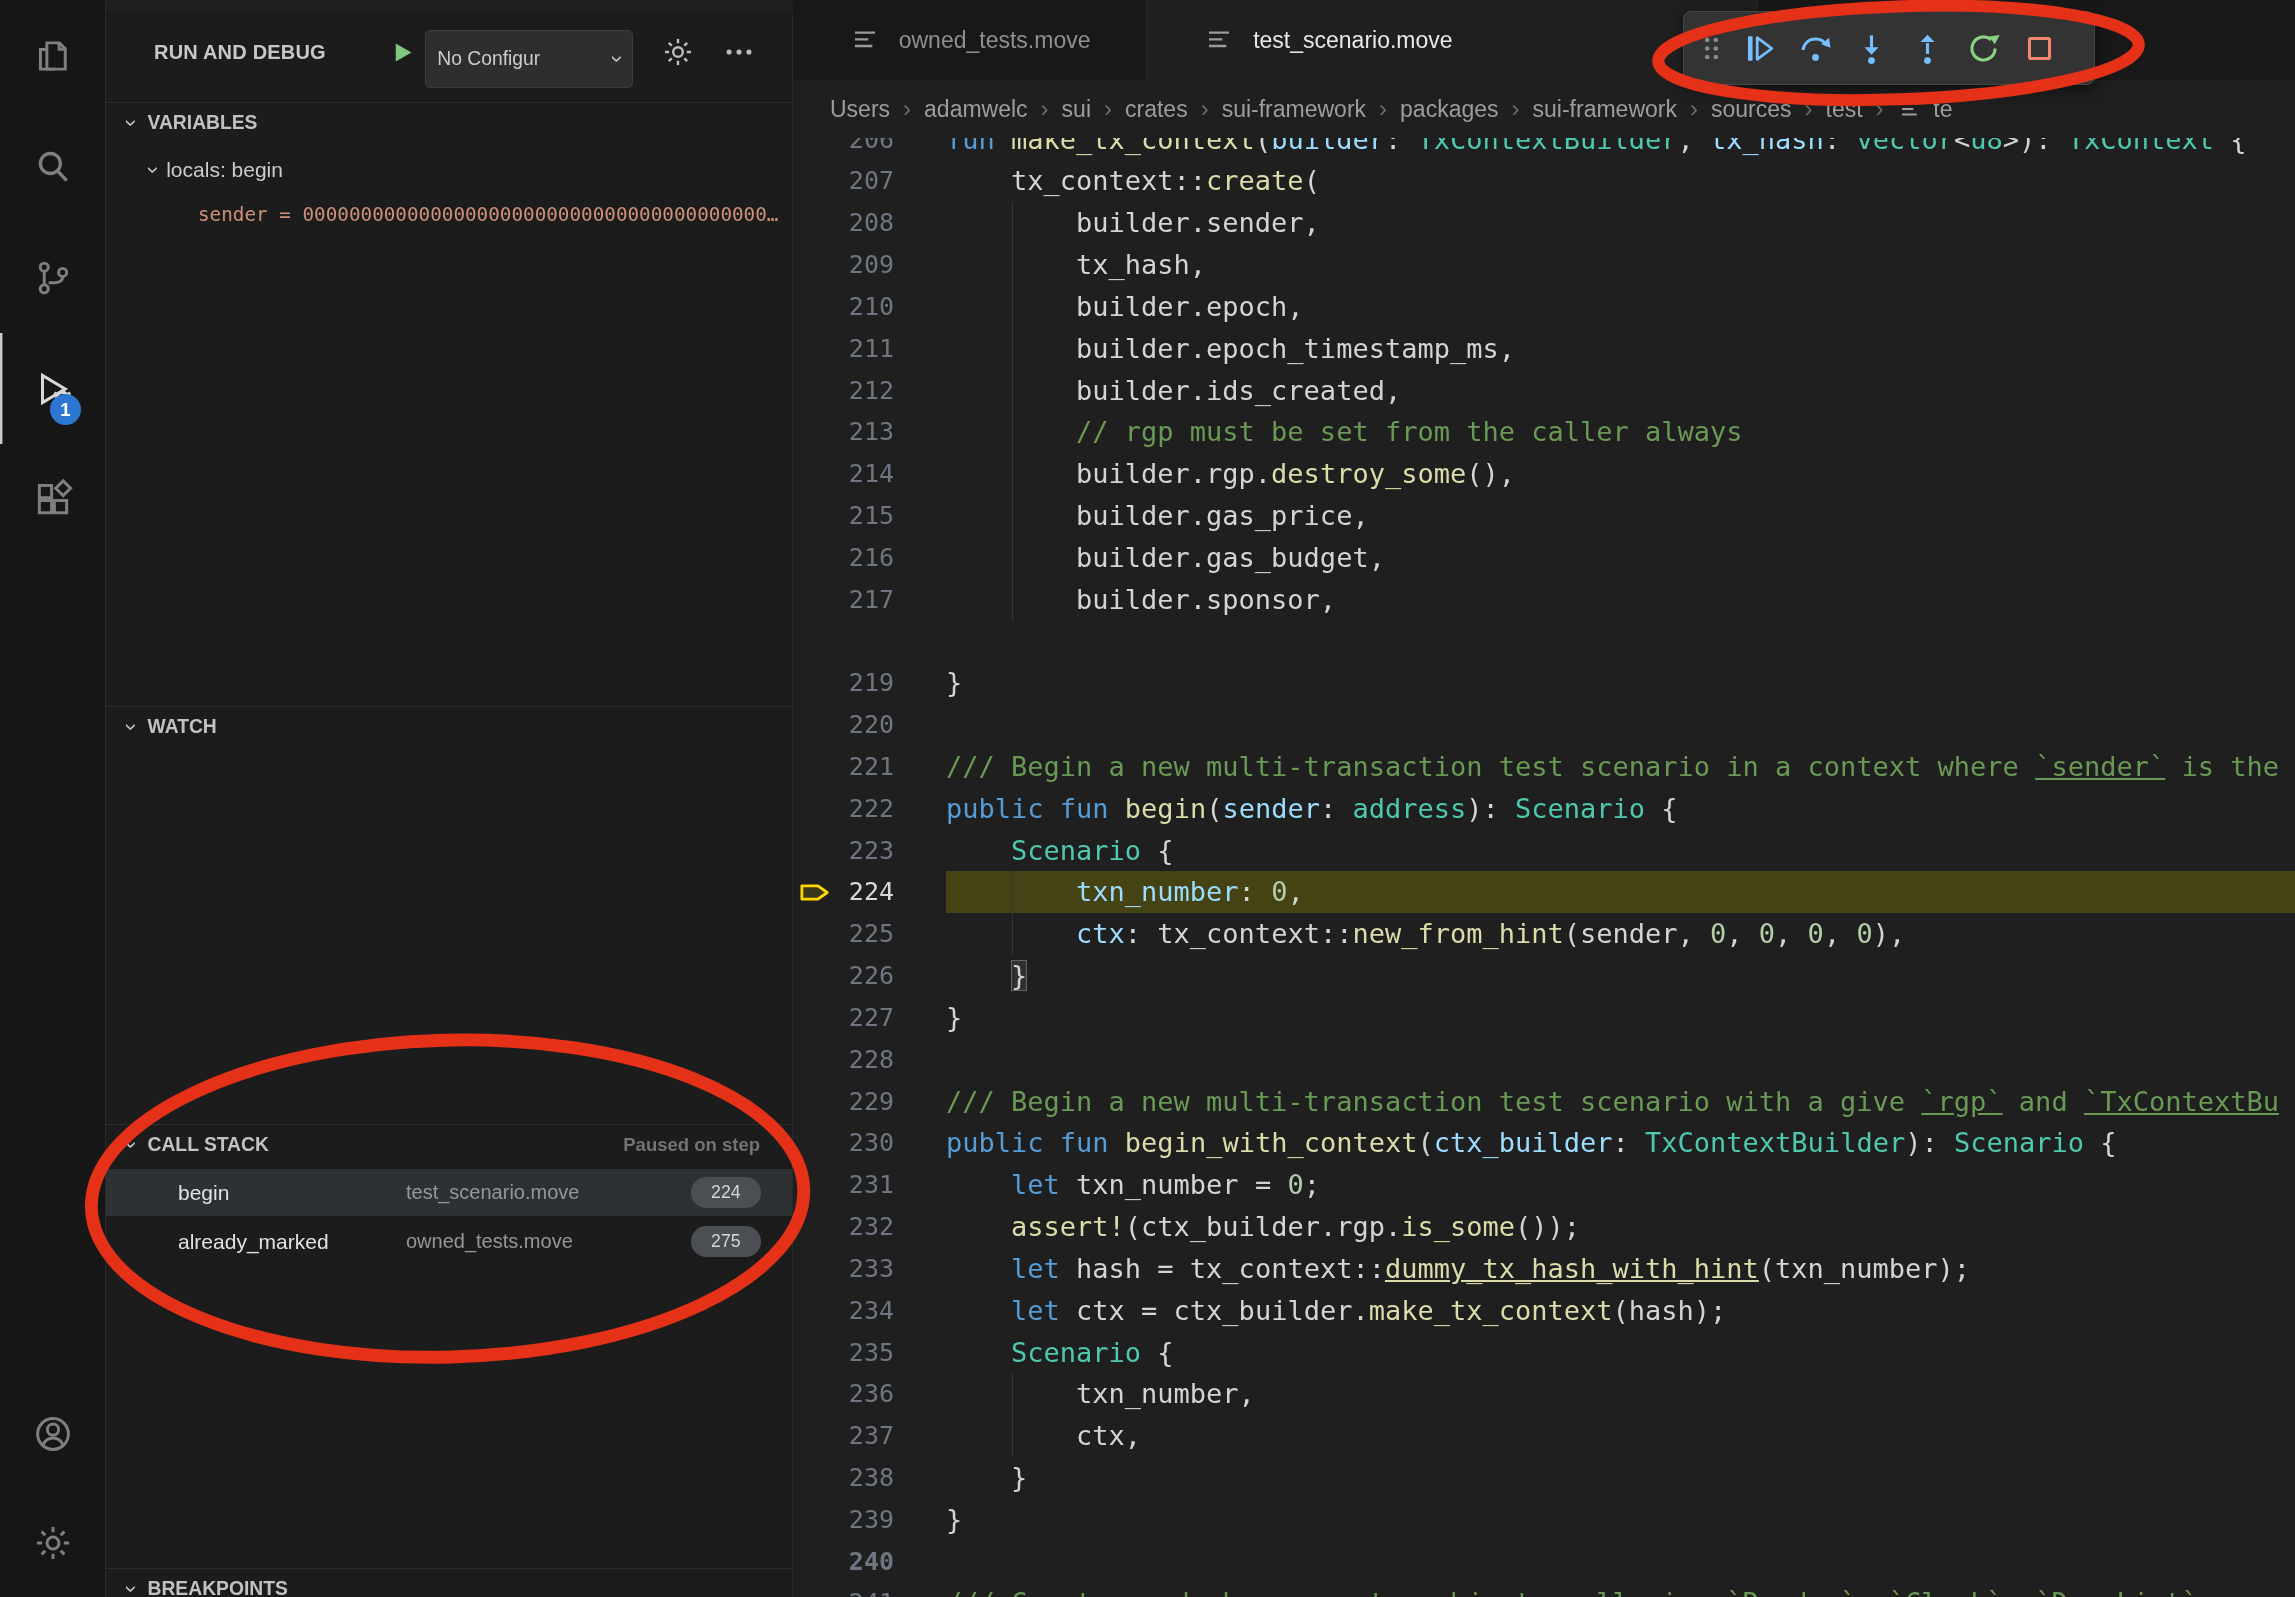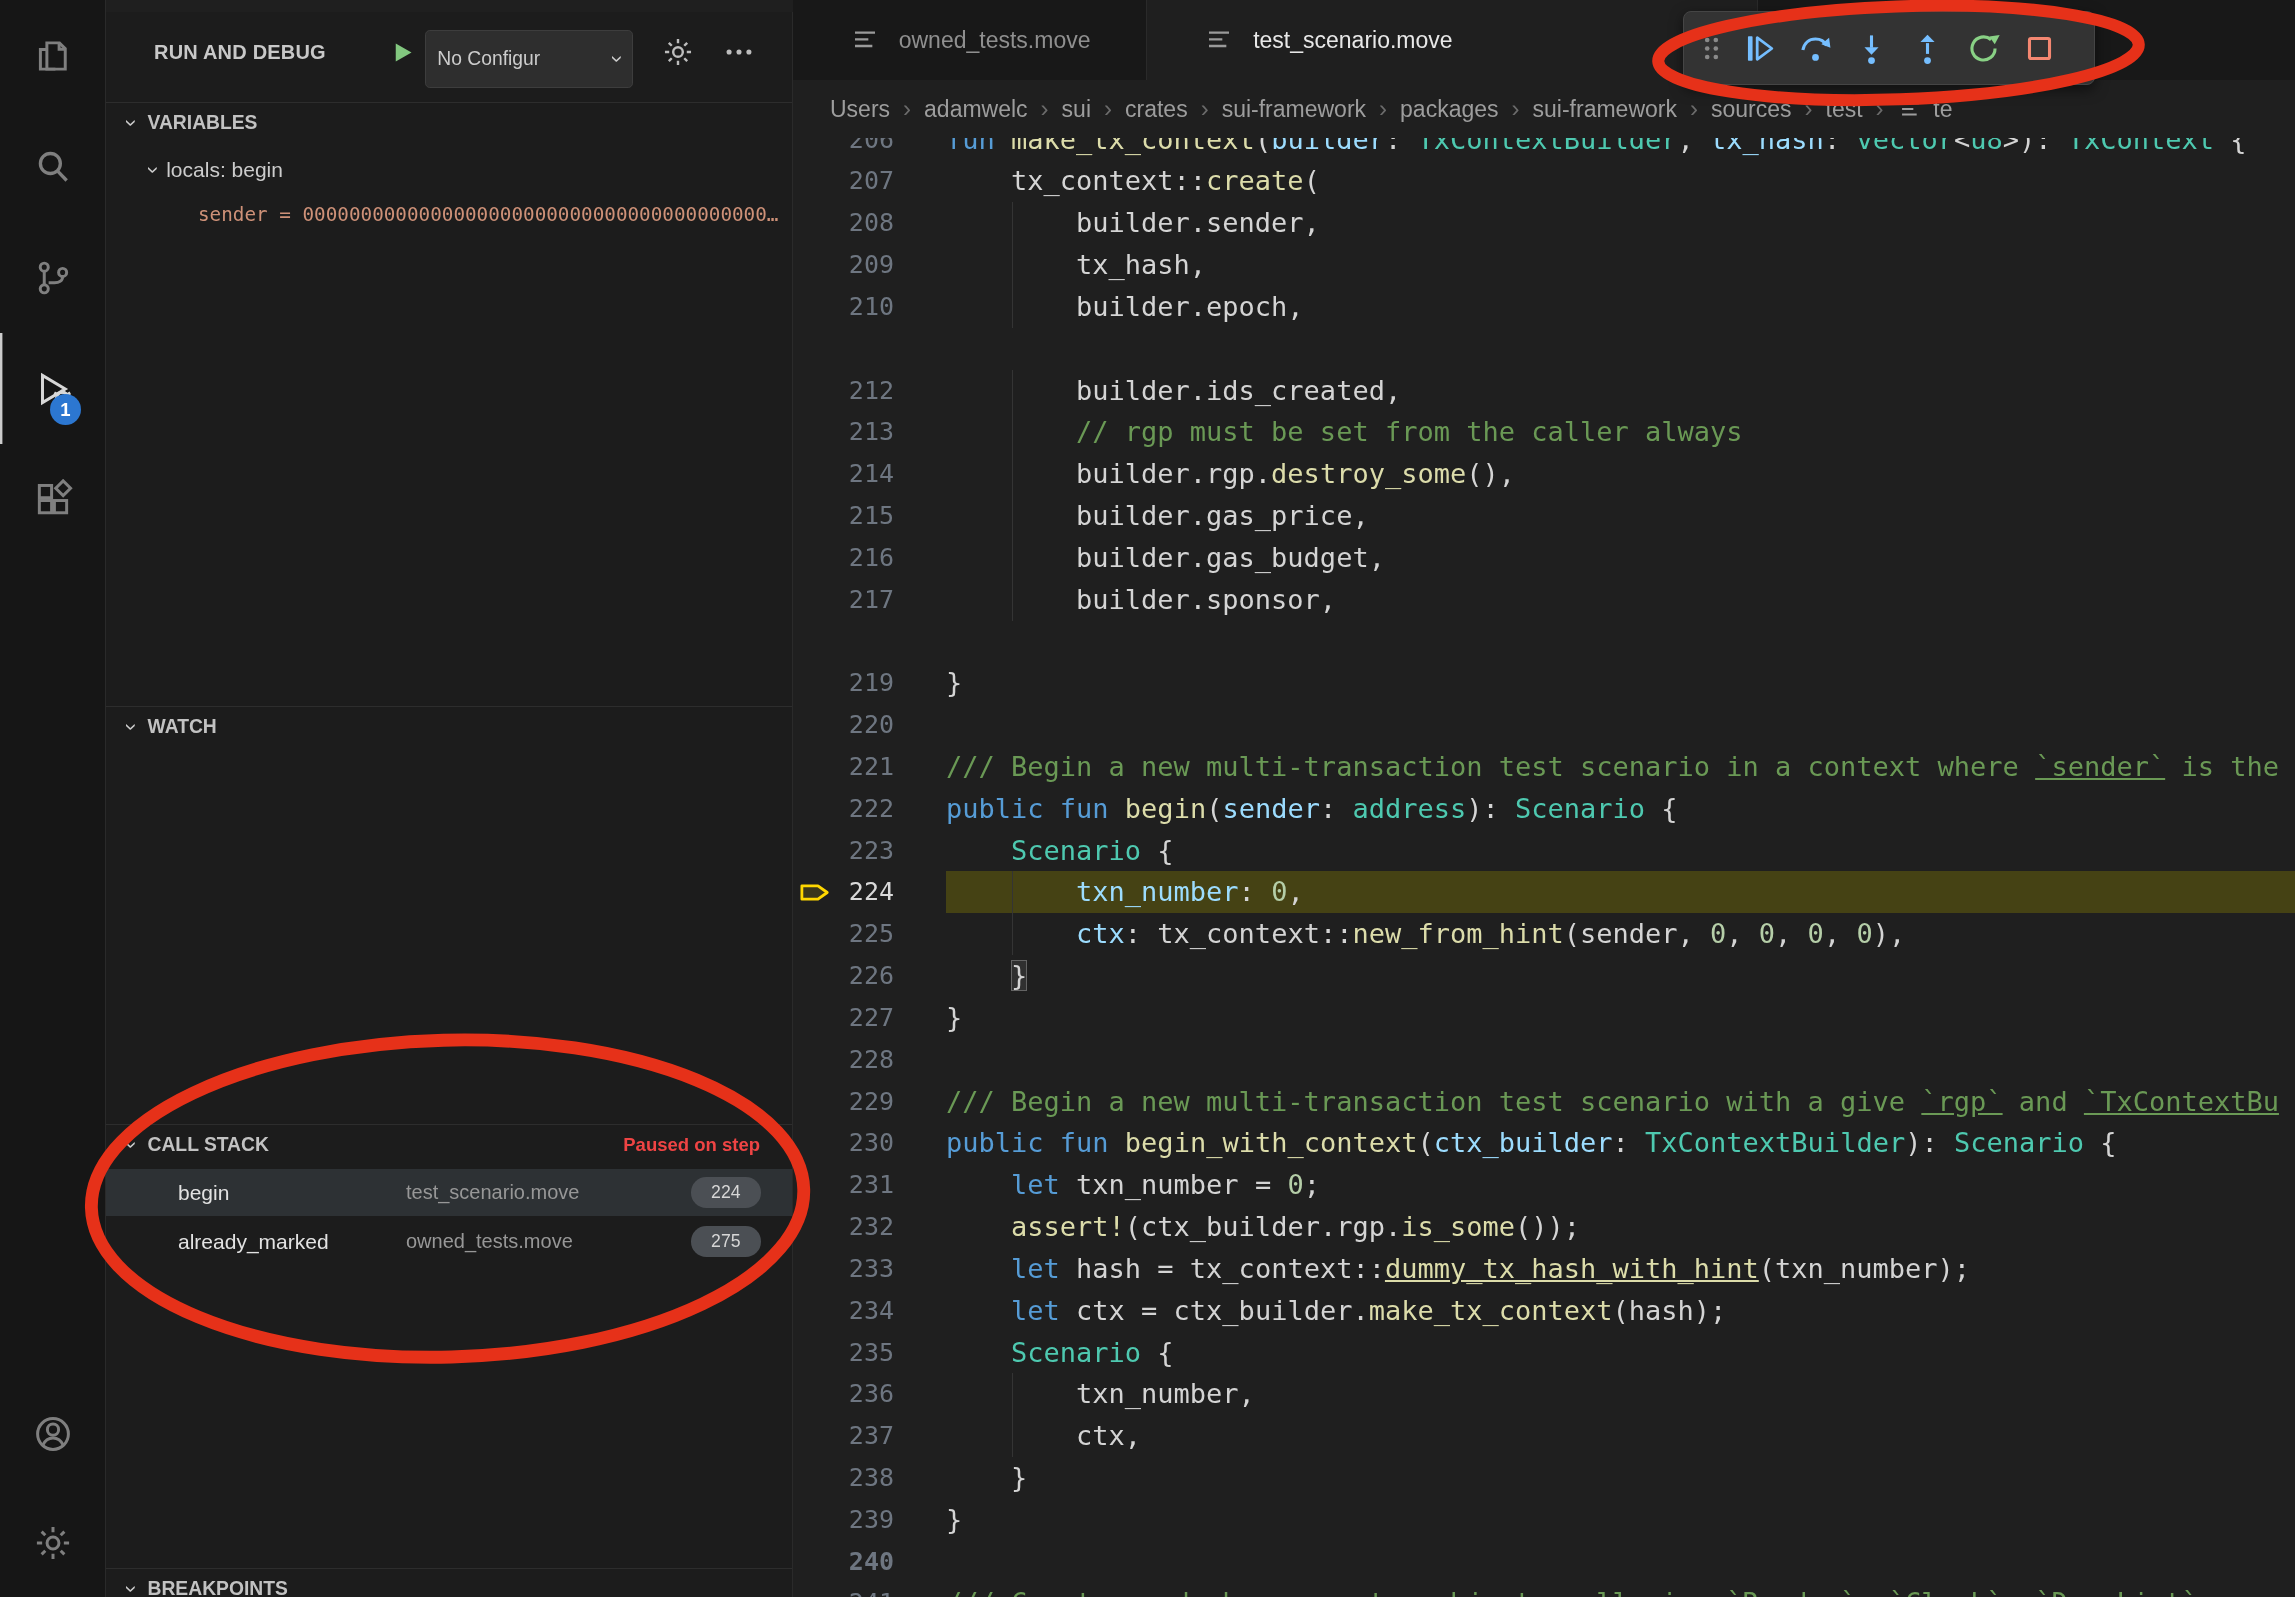--- a/index.html
+++ b/index.html
@@ -30,21 +30,21 @@
   .sb-gear{left:555px;} .sb-dots{left:616px;}
   .sb-gear svg,.sb-dots svg{width:34px;height:34px;}
   .sb-sec{position:absolute;left:0;right:0;height:40px;border-top:0.8px solid #2d2d2d;display:flex;align-items:center;color:#c2c2c2;font-size:19.3px;font-weight:700;}
   .chev{display:inline-block;transform:rotate(90deg);font-size:22.5px;font-weight:400;color:#cccccc;}
   .sb-sec .chev{margin-left:21px;margin-right:13px;}
   #sec-vars{top:90px;} #sec-watch{top:694px;} #sec-stack{top:1112px;} #sec-bp{top:1556px;border-bottom:none;}
   #row-locals{position:absolute;top:137px;left:0;right:0;height:42px;display:flex;align-items:center;font-size:21px;color:#cccccc;}
   #row-locals .chev{margin-left:43px;margin-right:9.7px;}
   #row-sender{position:absolute;top:182px;left:92px;right:6.4px;height:42px;line-height:42px;
     font-family:"DejaVu Sans Mono",monospace;font-size:19.3px;white-space:nowrap;overflow:hidden;text-overflow:ellipsis;color:#ce9178;}
-  .paused{margin-left:auto;margin-right:32px;font-size:18.5px;font-weight:700;color:#ef4444;}
+  .paused{margin-left:auto;margin-right:32px;font-size:18.5px;font-weight:700;color:#737373;}
   .frame{position:absolute;left:0;right:0;height:47px;display:flex;align-items:center;font-size:21px;color:#e2e2e2;cursor:pointer;}
   .frame.selected{background:#2d3134;}
   .frame .fn{margin-left:72px;min-width:228px;}
   .frame .file{color:#979797;font-size:20px;}
   .frame .badge{margin-left:auto;margin-right:31px;background:#4b4f54;color:#d6d6d6;font-size:17.7px;height:31px;min-width:51px;
     border-radius:15.3px;display:flex;align-items:center;justify-content:center;padding:0 9.7px;}
   
   #tab-bar{position:absolute;left:793px;top:0;width:1502px;height:80px;background:#181818;display:flex;z-index:5;}
   .tab{height:80px;display:flex;align-items:center;padding:0 56px;border-right:0.8px solid #2a2a2a;background:#181818;color:#8f8f8f;font-size:23px;white-space:nowrap;cursor:pointer;}
   .tab.active{background:#1f1f1f;color:#e8e8e8;min-width:611px;box-sizing:border-box;}
@@ -234,20 +234,24 @@
       <span class="lcode"><span class="guide"></span><span class="d">        builder.sender,</span></span>
     </div>
     <div class="line" style="top: 164px;">
       <span class="lnum">209</span>
       <span class="lcode"><span class="guide"></span><span class="d">        tx_hash,</span></span>
     </div>
     <div class="line" style="top: 206px;">
       <span class="lnum">210</span>
       <span class="lcode"><span class="guide"></span><span class="d">        builder.epoch,</span></span>
     </div>
+    <div class="line" style="top: 248px;">
+      <span class="lnum">211</span>
+      <span class="lcode"><span class="guide"></span><span class="d">        builder.epoch_timestamp_ms,</span></span>
+    </div>
     <div class="line" style="top: 290px;">
       <span class="lnum">212</span>
       <span class="lcode"><span class="guide"></span><span class="d">        builder.ids_created,</span></span>
     </div>
     <div class="line" style="top: 331px;">
       <span class="lnum">213</span>
       <span class="lcode"><span class="guide"></span><span class="c">        // rgp must be set from the caller always</span></span>
     </div>
     <div class="line" style="top: 373px;">
       <span class="lnum">214</span>

